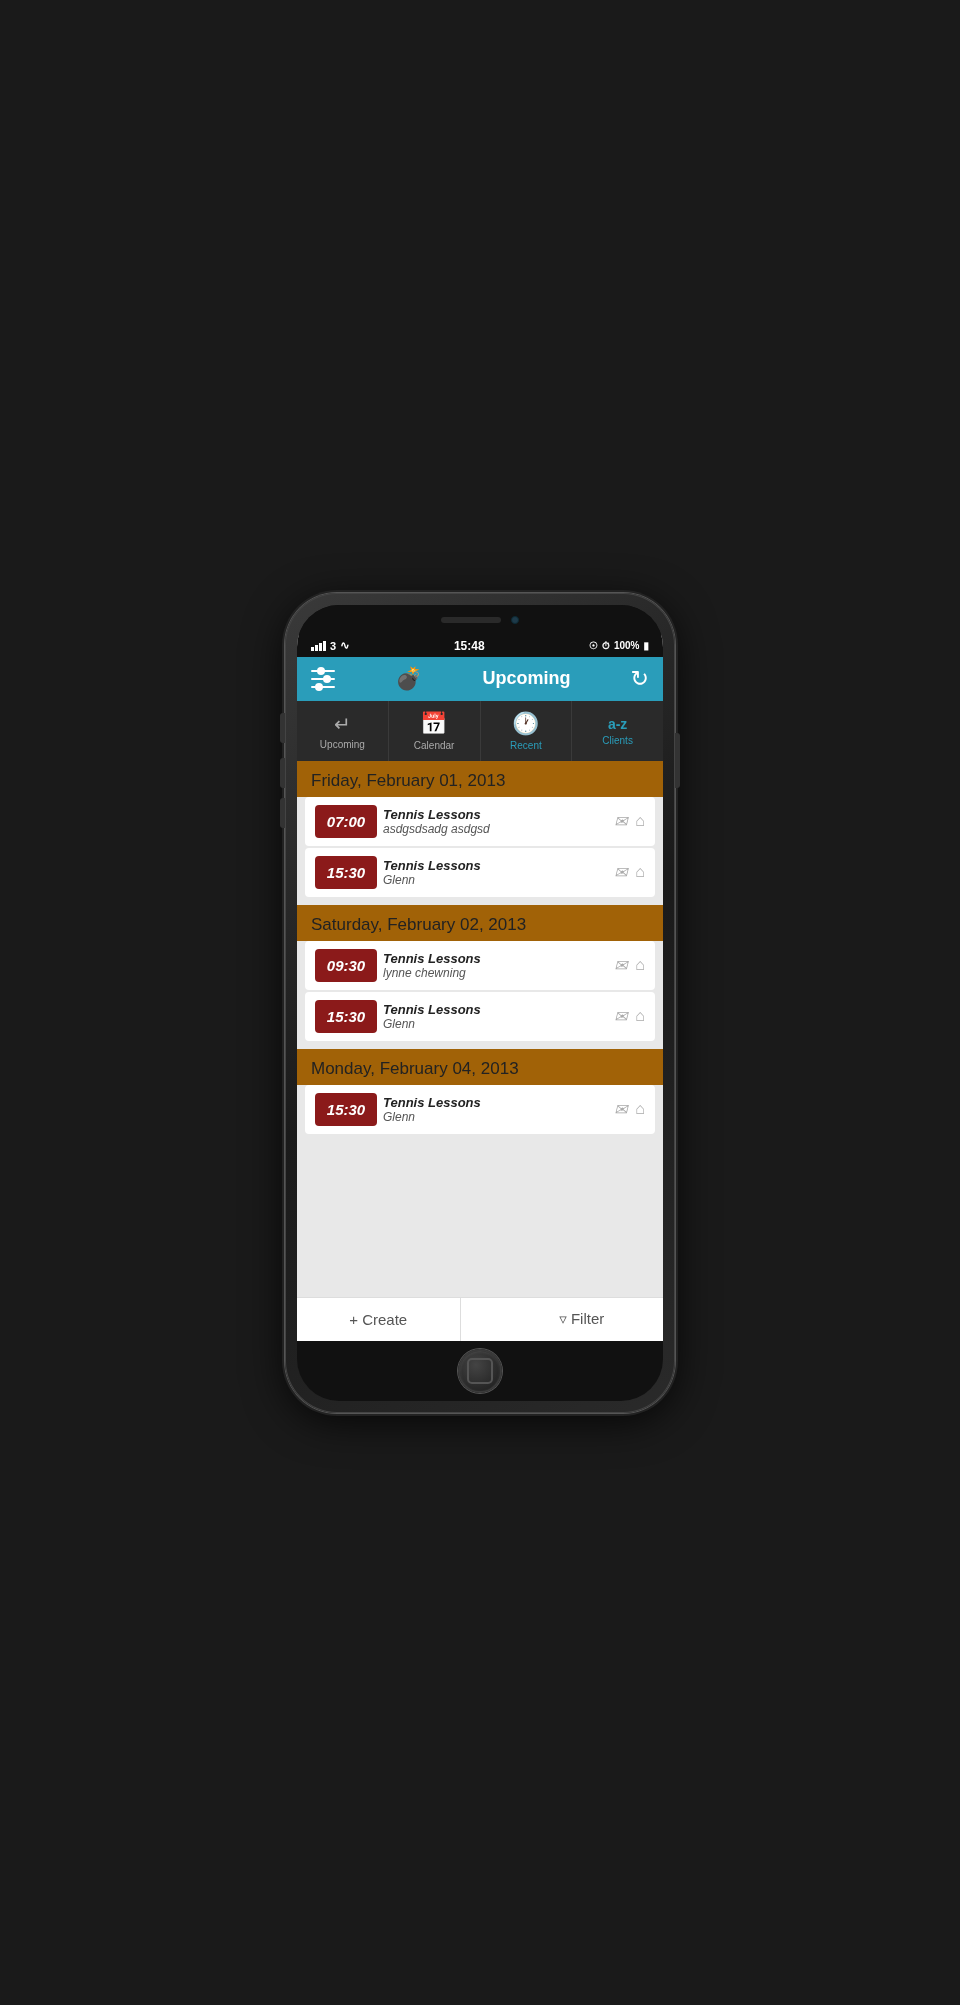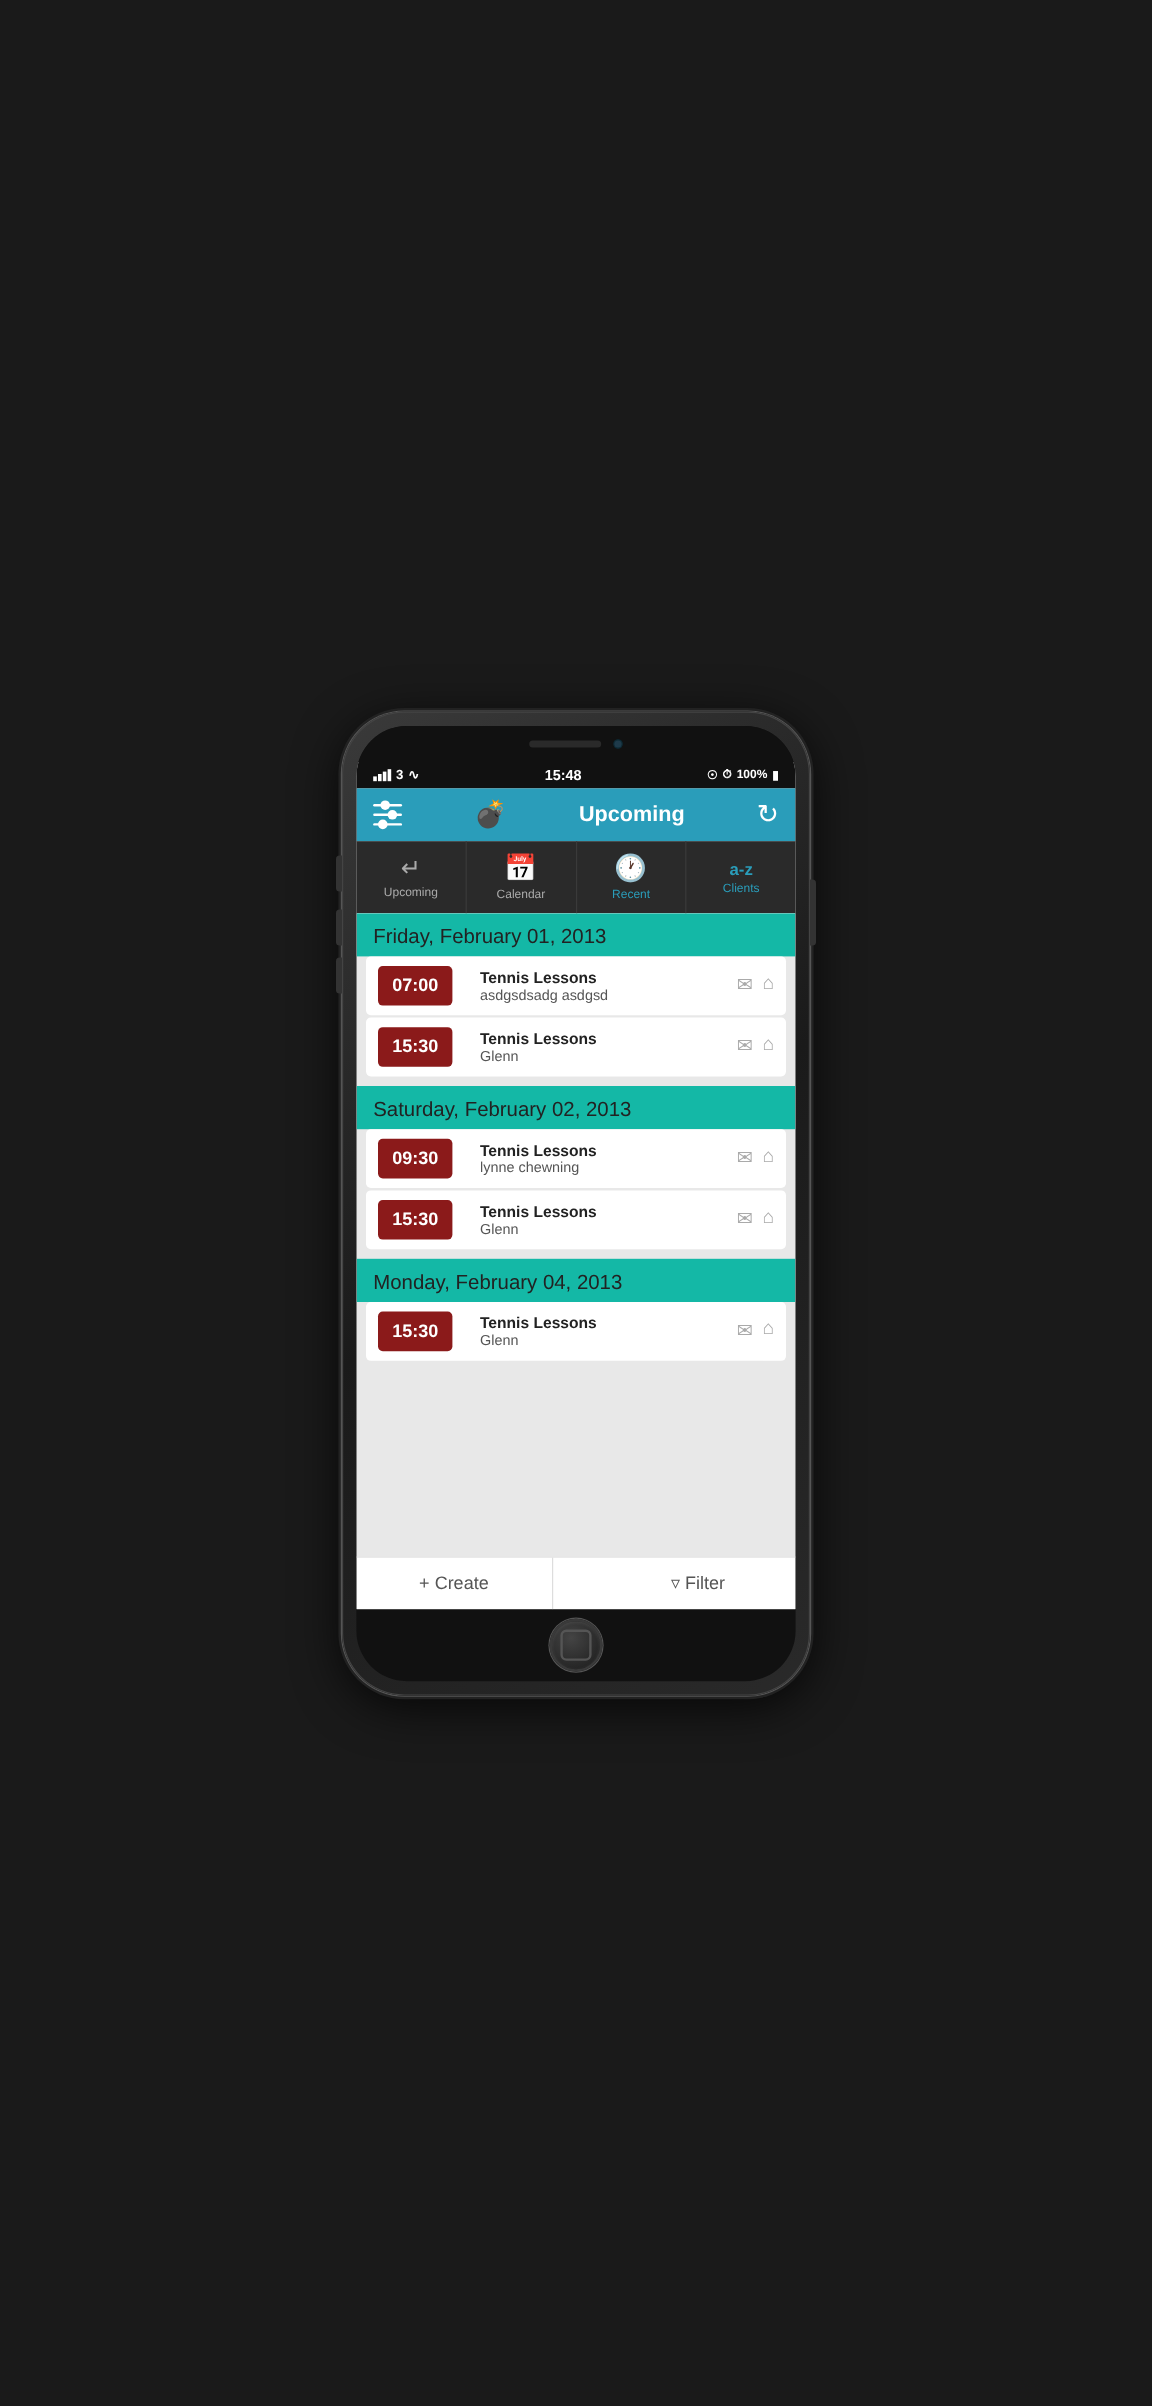--- a/index.html
+++ b/index.html
@@ -201,36 +201,37 @@
 
     
     .content-area {
       background: #e8e8e8;
       overflow-y: auto;
       height: calc(100% - 22px - 44px - 60px - 44px);
     }
 
     
     .date-header {
-      background: #14b8a6;
+      background: #a16207;
       padding: 10px 14px 6px;
       font-size: 17px;
       font-weight: 400;
       color: #222;
     }
 
     
     .appt-card {
       background: white;
       margin: 0 8px 2px;
       border-radius: 4px;
       display: flex;
       align-items: center;
       padding: 8px 10px;
-      gap: 23px;
+      gap: 6px;
+      font-style: italic;
     }
     .appt-time {
       background: #8b1a1a;
       color: white;
       font-size: 15px;
       font-weight: 700;
       padding: 8px 6px;
       border-radius: 4px;
       min-width: 62px;
       text-align: center;

